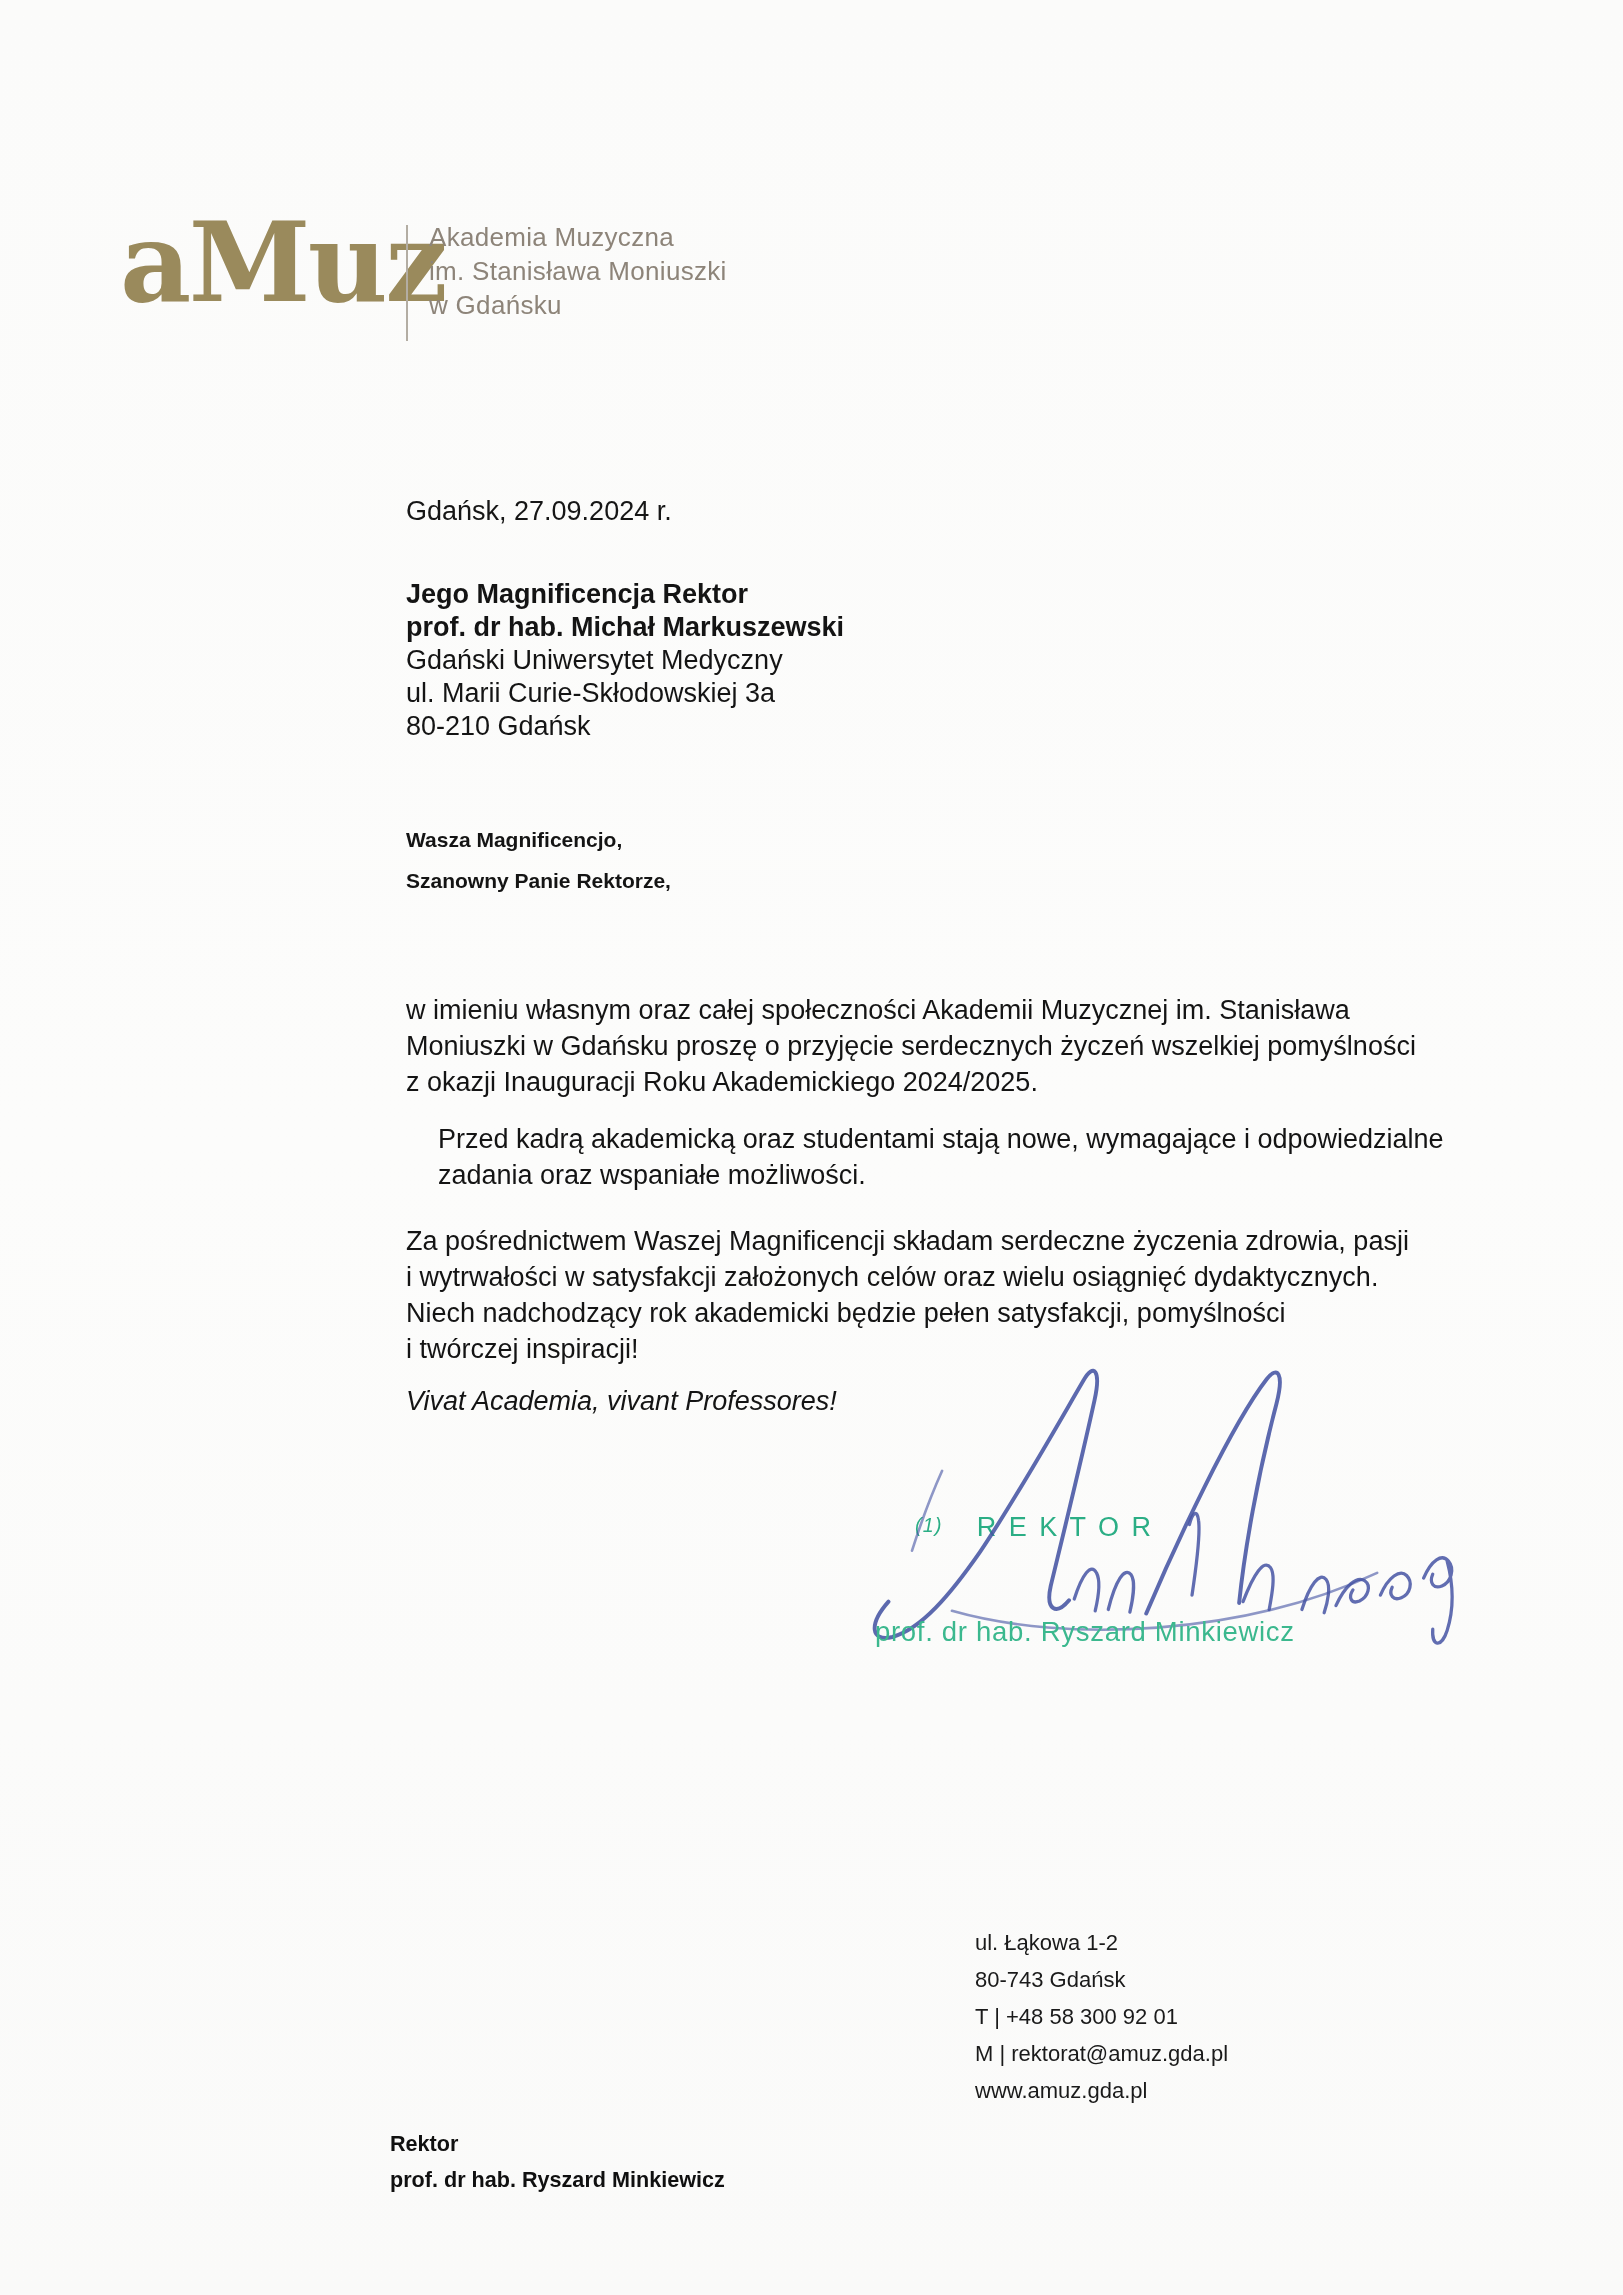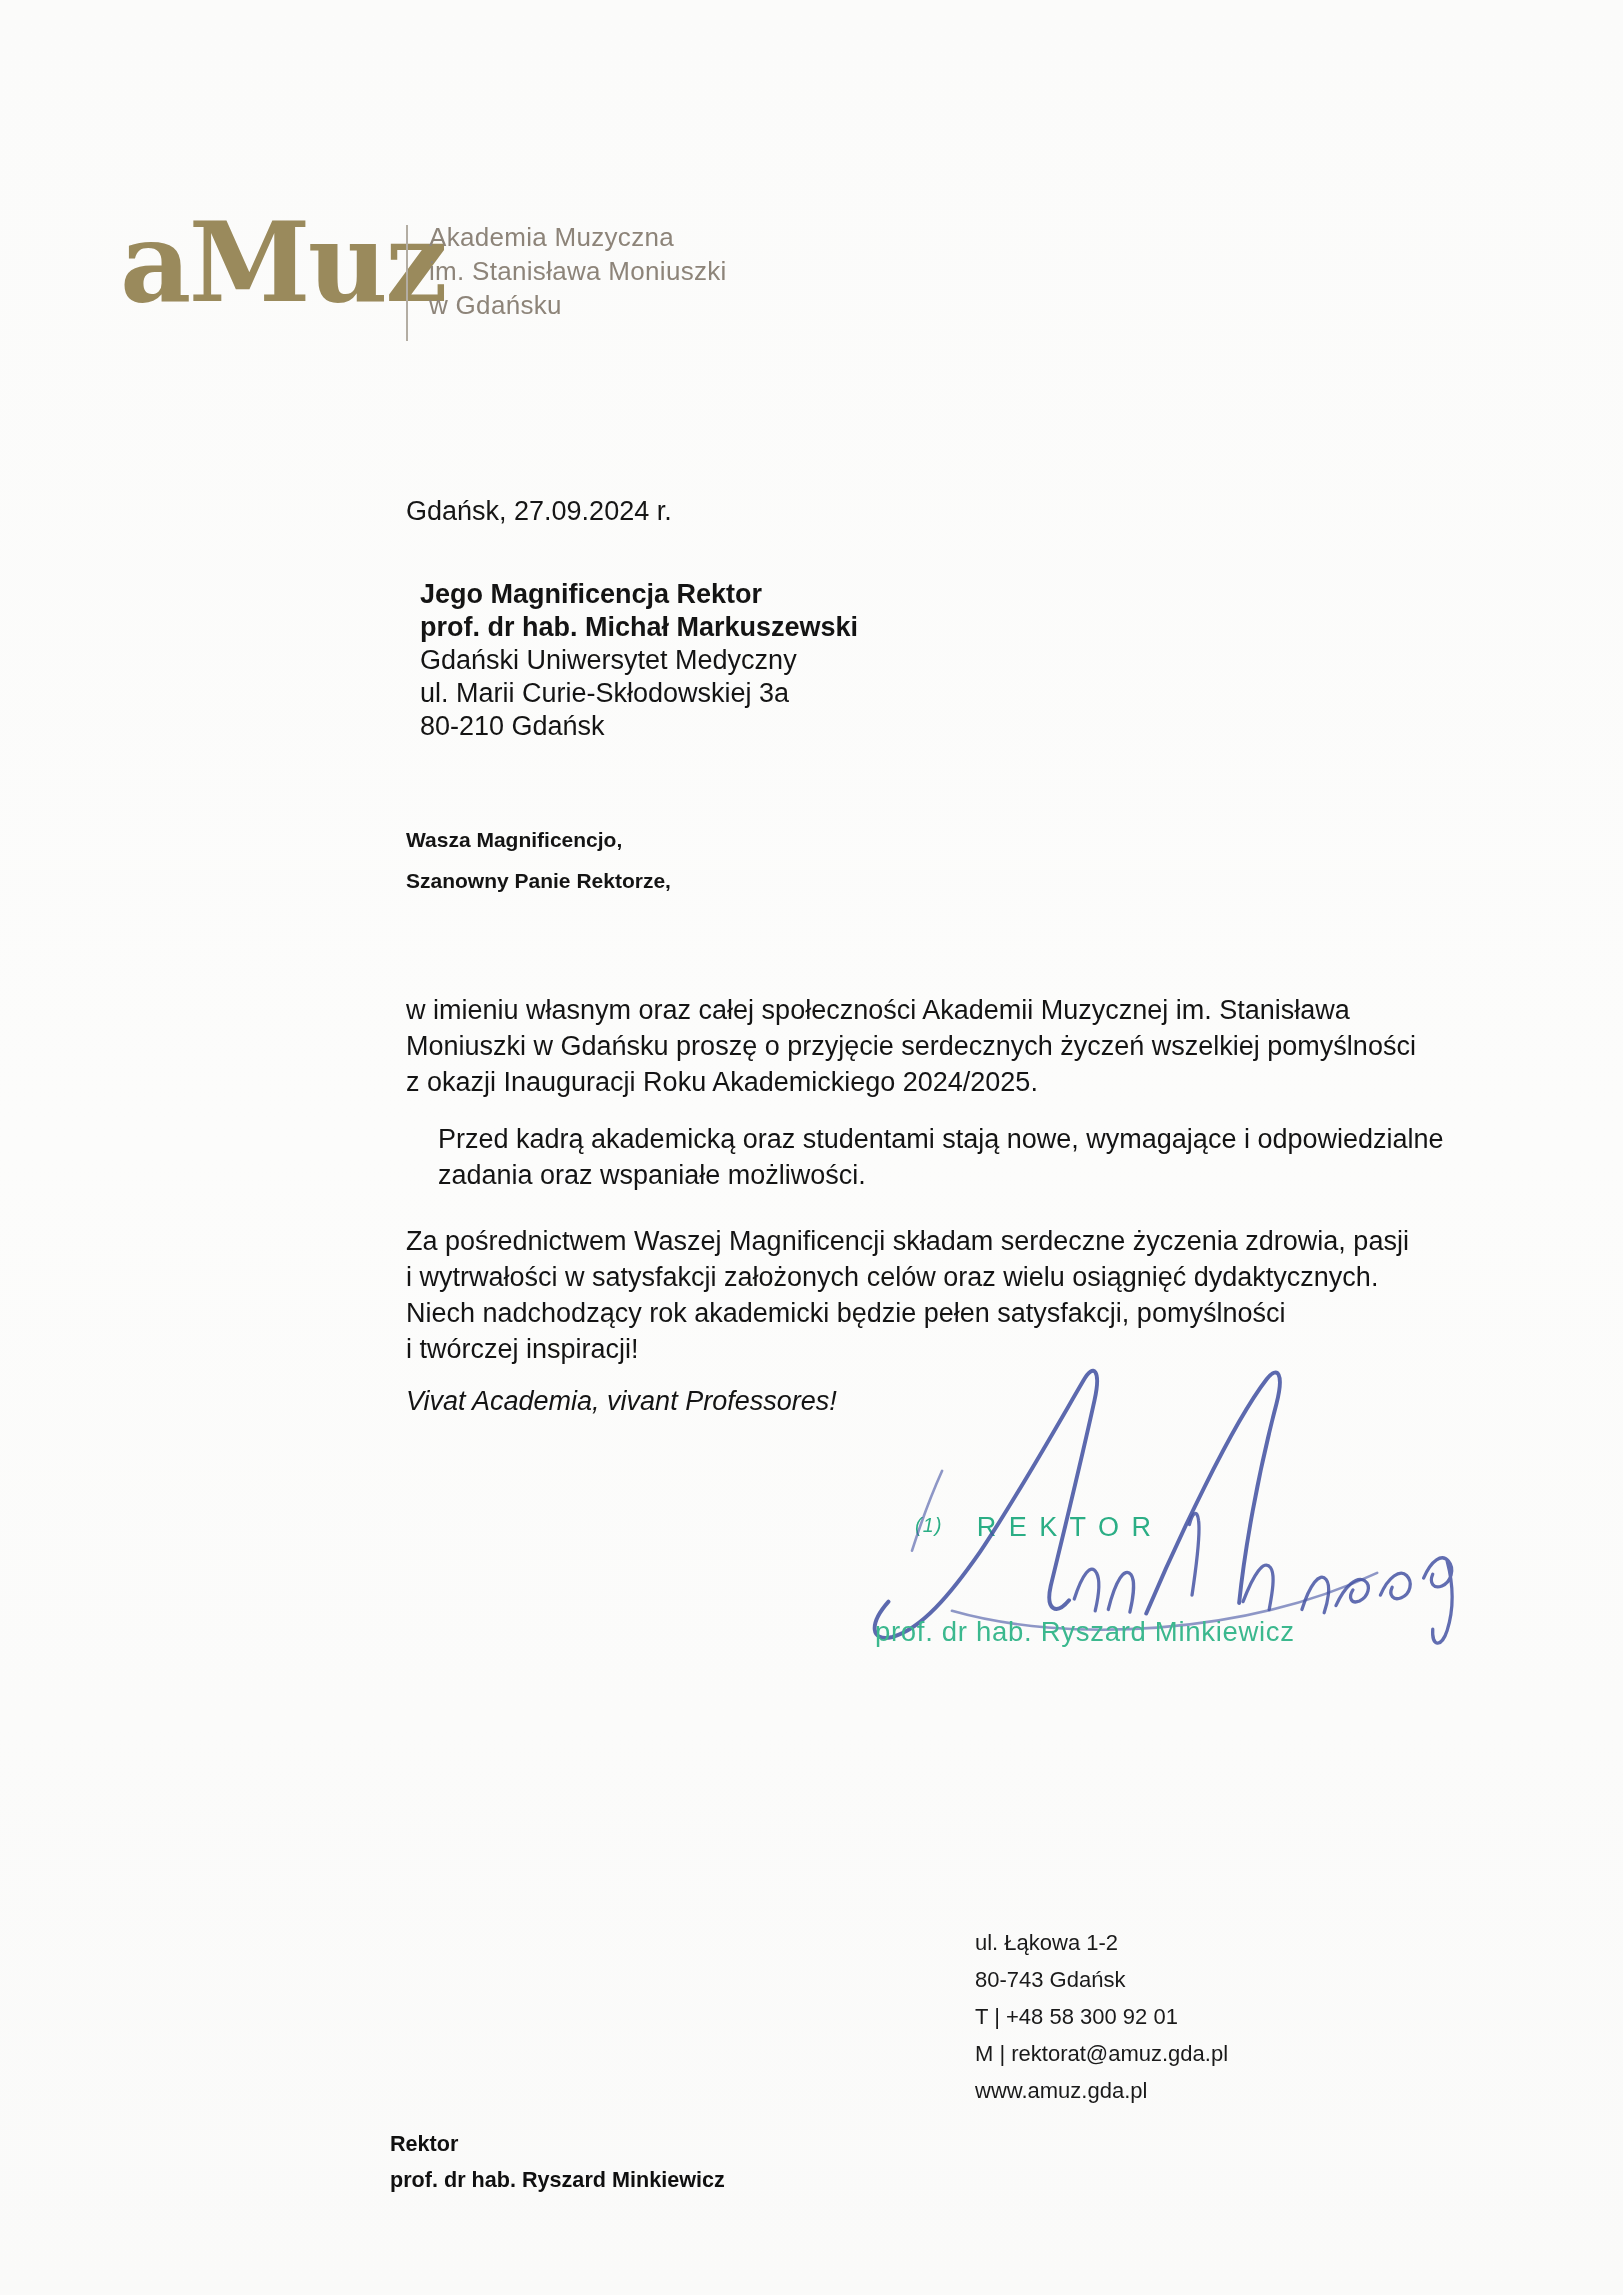--- a/index.html
+++ b/index.html
@@ -27,21 +27,21 @@
     font-size:26px;line-height:34px;color:#8d8479;
     letter-spacing:0.3px;
   }
   
   .dateline{
     position:absolute;left:406px;top:496px;
     font-size:27px;color:#161616;
   }
   .recipient{
     position:absolute;left:406px;top:578px;
-    font-size:27px;line-height:33px;margin-left:14px;
+    font-size:27px;line-height:33px;
   }
   .salutation{
     position:absolute;left:406px;top:819px;
     font-size:21px;line-height:41px;font-weight:700;
   }
   .para{position:absolute;left:406px;font-size:27px;line-height:36px;}
   .para div{white-space:nowrap;}
   .p1{top:992px;}
   .p2{top:1121px;margin-left:32px;}
   .p3{top:1223px;}

